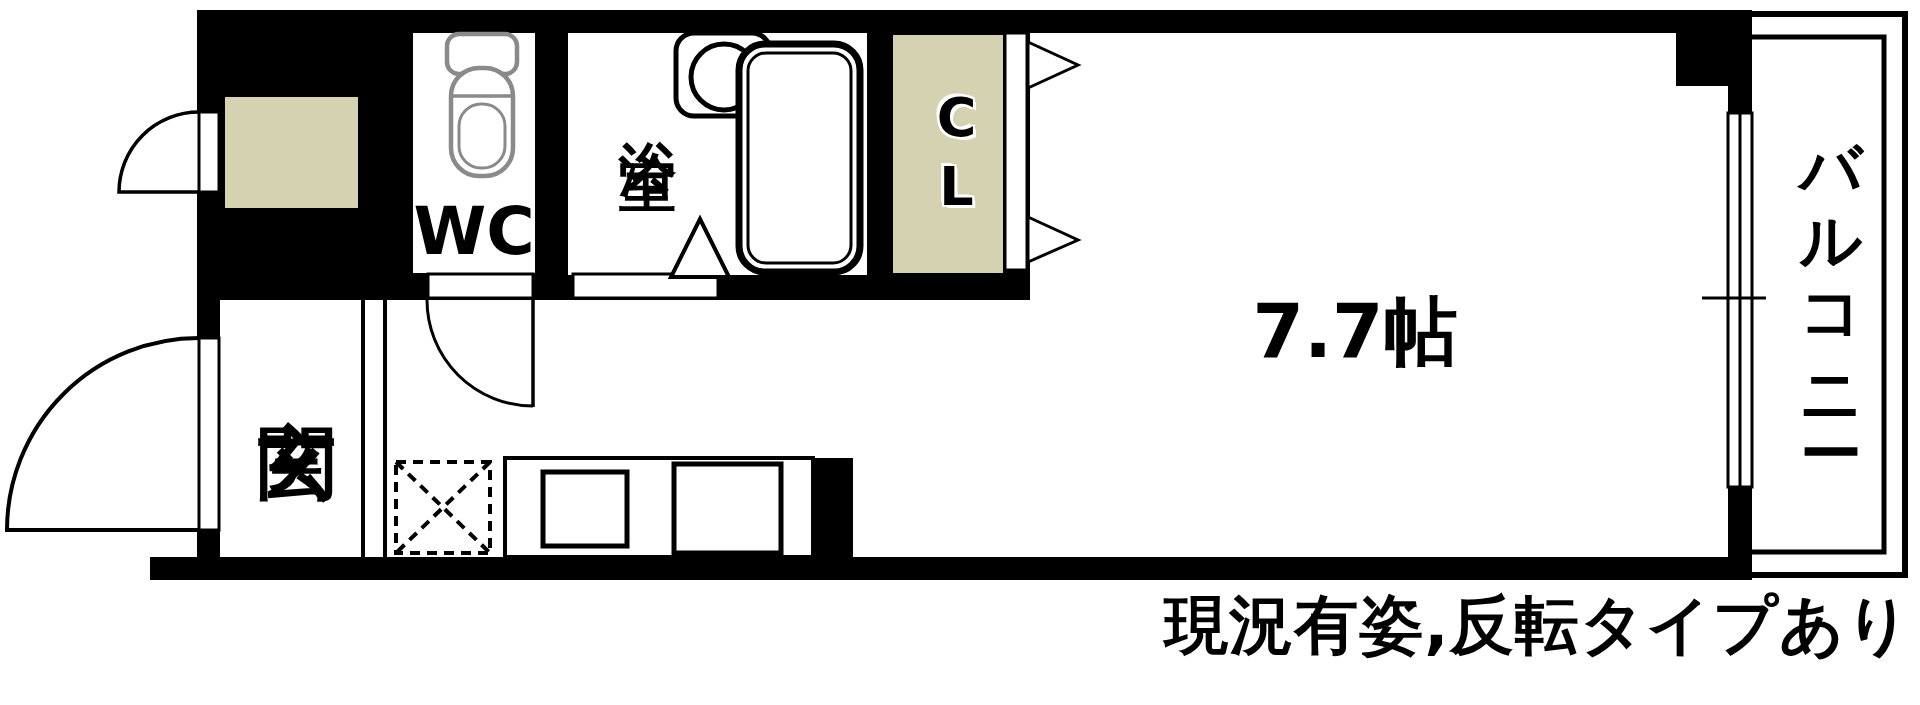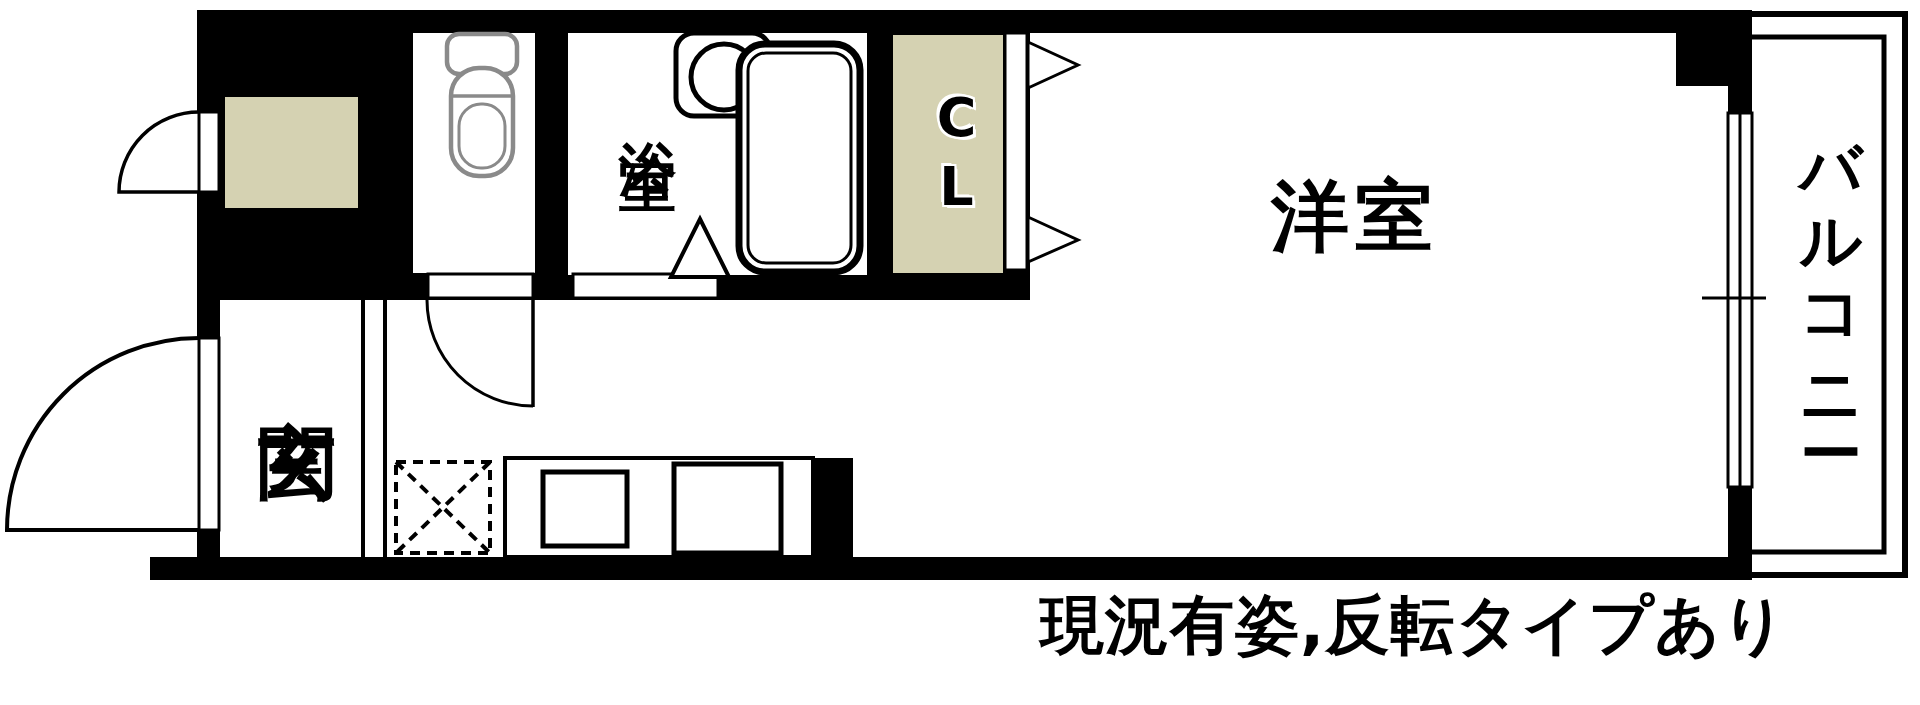--- a/index.html
+++ b/index.html
@@ -15,22 +15,22 @@
   .vupright{writing-mode:vertical-rl;text-orientation:upright;}
   .center{display:flex;align-items:center;justify-content:center;}
   #label-ps{left:225px;top:97px;width:133px;height:111px;font-size:56px;font-weight:700;}
   #label-wc{left:413px;top:194px;width:122px;height:76px;font-size:66px;font-weight:600;}
   #label-bath{left:598px;top:94px;width:80px;height:170px;font-size:58px;font-weight:600;letter-spacing:12px;}
   #label-cl{left:912px;top:86px;width:72px;height:170px;font-size:54px;font-weight:700;letter-spacing:6px;}
   #label-genkan{left:252px;top:356px;width:86px;height:200px;font-size:78px;font-weight:600;letter-spacing:10px;}
   #label-yoshitsu{left:1235px;top:172px;width:240px;height:90px;font-size:78px;font-weight:600;letter-spacing:6px;}
   #label-size{left:1225px;top:288px;width:260px;height:88px;font-size:74px;font-weight:600;}
   #label-balcony{left:1792px;top:98px;width:72px;height:430px;font-size:62px;font-weight:600;letter-spacing:10px;}
-  #caption{left:1040px;top:592px;width:820px;height:80px;font-size:64px;font-weight:800;
-           text-align:left;letter-spacing:1px;}
+  #caption{left:1092px;top:592px;width:820px;height:80px;font-size:64px;font-weight:800;
+           text-align:right;letter-spacing:1px;}
 </style>
 </head>
 <body>
 
 <div id="stage">
 
   <svg id="plan-svg" width="1920" height="705" viewBox="0 0 1920 705">
 
     <g>
       <rect x="197" y="10" width="833" height="290" fill="#000"></rect>
@@ -109,20 +109,21 @@
       <rect x="396" y="462" width="94" height="91" fill="#fff" stroke="#000" stroke-width="4" stroke-dasharray="10 7"></rect>
       <line x1="396" y1="462" x2="490" y2="553" stroke="#000" stroke-width="4" stroke-dasharray="10 7"></line>
       <line x1="490" y1="462" x2="396" y2="553" stroke="#000" stroke-width="4" stroke-dasharray="10 7"></line>
       <rect x="505" y="458" width="308" height="99" fill="#fff" stroke="#000" stroke-width="4"></rect>
       <rect x="543" y="472" width="84" height="74" fill="#fff" stroke="#000" stroke-width="5"></rect>
       <rect x="674" y="464" width="107" height="89" fill="#fff" stroke="#000" stroke-width="5"></rect>
       <rect x="813" y="458" width="40" height="99" fill="#000"></rect>
     </g>
   </svg>
 
+  <div id="label-wc" class="label center">WC</div>
   <div id="label-bath" class="label vtext halo">浴室</div>
   <div id="label-cl" class="label vupright halo">CL</div>
   <div id="label-genkan" class="label vtext">玄関</div>
-  <div id="label-yoshitsu" class="label center">洋室</div>
+  <div id="label-size" class="label center">7.7帖</div>
   <div id="label-balcony" class="label vtext">バルコニー</div>
   <div id="caption" class="label">現況有姿,反転タイプあり</div>
 
 </div>
 
 </body></html>

